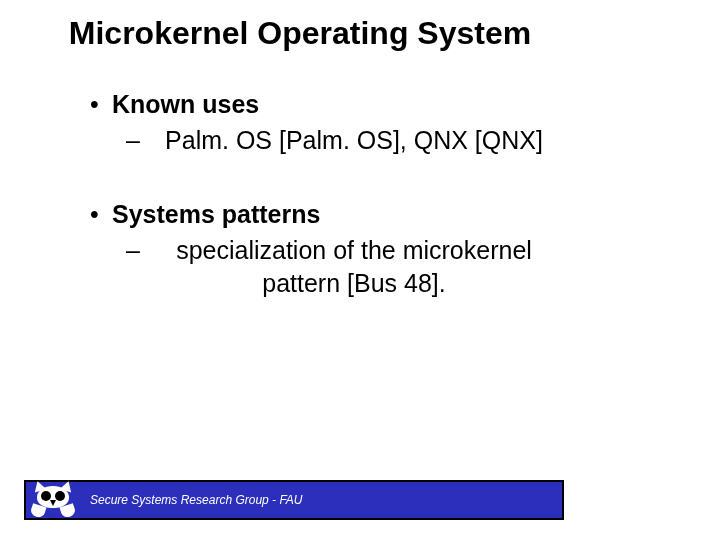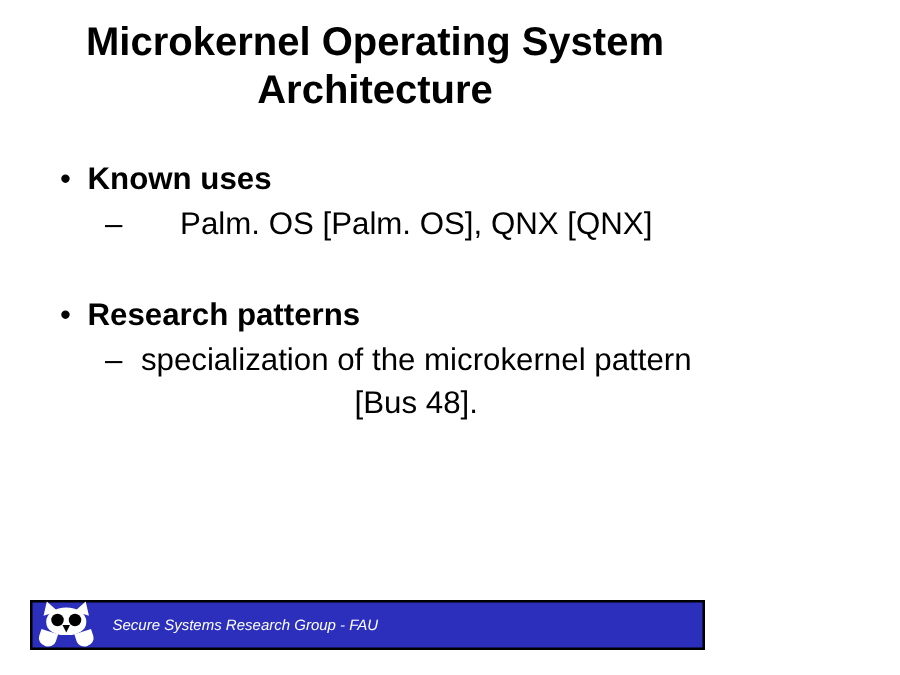--- a/index.html
+++ b/index.html
@@ -1,19 +1,19 @@
 <!DOCTYPE html>
 <html><head>
 <meta charset="utf-8">
 <style>
   * { margin: 0; padding: 0; box-sizing: border-box; }
   html, body { width: 720px; height: 540px; background: #fff; font-family: Arial, Helvetica, sans-serif; color: #000; overflow: hidden; }
   .slide { position: relative; width: 600px; height: 540px; }
   .title { text-align: center; font-weight: bold; font-size: 32px; line-height: 1.2; padding: 14px 40px 0 40px; }
-  .body { padding: 30px 40px 0 40px; font-size: 25px; line-height: 1.35; }
+  .body { padding: 30px 40px 0 40px; font-size: 25px; line-height: 1.35; margin-left: 42px; }
   .l1 { padding-left: 30px; position: relative; margin-top: 6px; }
   .l1::before { content: "•"; position: absolute; left: 8px; top: 0; }
   .l1 > .label { font-weight: bold; }
   .l2 { padding-left: 66px; position: relative; margin-top: 2px; text-align: center; }
   .l2::before { content: "–"; position: absolute; left: 44px; top: 0; }
   .gap { height: 34px; }
   .footer { position: absolute; left: 24px; right: 36px; bottom: 20px; height: 40px; background: #2b2fbb; border: 2px solid #000; display: flex; align-items: center; }
   .logo { width: 54px; height: 100%; display: flex; align-items: center; justify-content: center; position: relative; }
   .owl {
     width: 44px; height: 34px; position: relative;
@@ -49,34 +49,33 @@
     font-family: Arial, Helvetica, sans-serif;
   }
 </style>
 </head>
 <body>
 
 <div class="slide">
 
   <div class="title">
     <div>Microkernel Operating System</div>
-    <div>Architecture</div>
   </div>
 
   <div class="body">
 
     <div class="l1">
       <span class="label">Known uses</span>
     </div>
     <div class="l2">Palm. OS [Palm. OS], QNX [QNX]</div>
 
     <div class="gap"></div>
 
     <div class="l1">
-      <span class="label">Research patterns</span>
+      <span class="label">Systems patterns</span>
     </div>
     <div class="l2">specialization of the microkernel pattern [Bus 48].</div>
 
   </div>
 
   <div class="footer">
     <div class="logo">
       <div class="owl">
         <div class="ear-l"></div>
           <div class="ear-r"></div>

